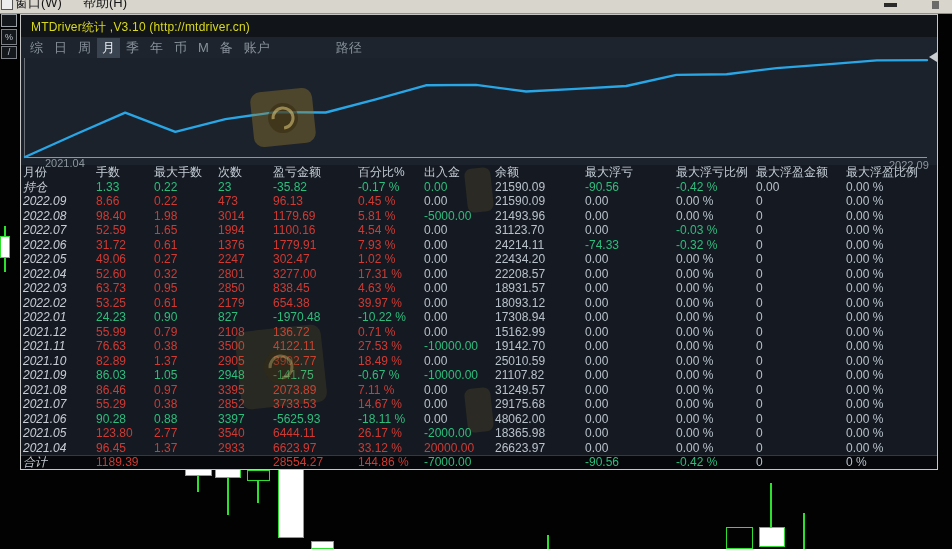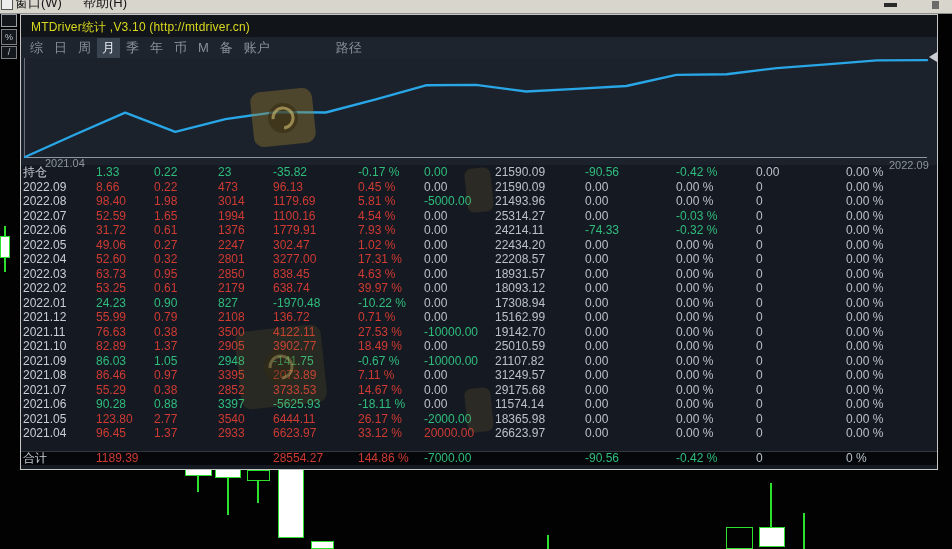--- a/index.html
+++ b/index.html
@@ -47,23 +47,23 @@
   .lbl-end{left:868px;top:101px;}
   .resize-arrow{position:absolute;right:0;top:-6px;width:0;height:0;
                 border-right:8px solid #c9cdd1;border-top:5px solid transparent;border-bottom:5px solid transparent;}
 
   
   .table{position:absolute;left:0;top:150px;width:916px;font-size:12px;}
   .trow{display:grid;grid-template-columns:73px 58px 64px 55px 85px 66px 71px 90px 91px 80px 90px auto;
         height:14.5px;line-height:14.5px;padding-left:2px;white-space:nowrap;}
   .trow span{overflow:visible;}
   .trow.header span{color:#c3cbd4;}
-  .rlabel{color:#c9ced6;}
+  .rlabel{color:#c9ced6;font-style:italic;}
   .c-r{color:#cf3a33;} .c-g{color:#2fbd7d;} .c-w{color:#b9c1ca;}
-  .trow.total{background:#05070a;border-top:1px solid #33393f;height:13px;line-height:13px;margin-top:10px;}
+  .trow.total{background:#05070a;border-top:1px solid #33393f;height:13px;line-height:13px;}
 
   
   .wm{position:absolute;border-radius:10px;background:rgba(152,126,46,.40);transform:rotate(-6deg);
       display:flex;align-items:center;justify-content:center;z-index:20;pointer-events:none;}
   .wm.soft{background:rgba(152,126,46,.16);}
   .wm.blob{background:rgba(152,126,46,.17);border-radius:7px;}
 </style>
 </head>
 <body>
 
@@ -124,20 +124,34 @@
         <line x1="3.5" y1="0" x2="3.5" y2="99.5" stroke="#6a7076" stroke-width="1"></line>
         <line x1="3" y1="99.5" x2="906" y2="99.5" stroke="#8e959c" stroke-width="1"></line>
         <polyline id="equity-line" fill="none" stroke="#29a6e6" stroke-width="2.4" stroke-linejoin="round" stroke-linecap="round" points="4.0,99.0 54.1,76.5 104.2,54.7 154.3,73.8 204.4,61.1 254.6,54.1 304.7,54.5 354.8,41.3 404.9,27.3 455.0,26.9 505.1,33.5 555.2,30.9 605.3,28.0 655.4,16.9 705.6,16.2 755.7,10.1 805.8,6.4 855.9,2.4 906.0,2.1"></polyline>
       </svg>
       <span class="axis-label lbl-start">2021.04</span>
       <span class="axis-label lbl-end">2022.09</span>
       <div class="resize-arrow"></div>
     </div>
 
     <div class="table" id="stats-table">
+        <div class="trow header">
+          <span>月份</span>
+          <span>手数</span>
+          <span>最大手数</span>
+          <span>次数</span>
+          <span>盈亏金额</span>
+          <span>百分比%</span>
+          <span>出入金</span>
+          <span>余额</span>
+          <span>最大浮亏</span>
+          <span>最大浮亏比例</span>
+          <span>最大浮盈金额</span>
+          <span>最大浮盈比例</span>
+        </div>
         <div class="trow">
           <span class="rlabel">持仓</span>
           <span class="c-g">1.33</span>
           <span class="c-g">0.22</span>
           <span class="c-g">23</span>
           <span class="c-g">-35.82</span>
           <span class="c-g">-0.17 %</span>
           <span class="c-g">0.00</span>
           <span class="c-w">21590.09</span>
           <span class="c-g">-90.56</span>
@@ -174,21 +188,21 @@
           <span class="c-w">0.00 %</span>
         </div>
         <div class="trow">
           <span class="rlabel">2022.07</span>
           <span class="c-r">52.59</span>
           <span class="c-r">1.65</span>
           <span class="c-r">1994</span>
           <span class="c-r">1100.16</span>
           <span class="c-r">4.54 %</span>
           <span class="c-w">0.00</span>
-          <span class="c-w">25314.27</span>
+          <span class="c-w">31123.70</span>
           <span class="c-w">0.00</span>
           <span class="c-g">-0.03 %</span>
           <span class="c-w">0</span>
           <span class="c-w">0.00 %</span>
         </div>
         <div class="trow">
           <span class="rlabel">2022.06</span>
           <span class="c-r">31.72</span>
           <span class="c-r">0.61</span>
           <span class="c-r">1376</span>
@@ -241,21 +255,21 @@
           <span class="c-w">0.00</span>
           <span class="c-w">0.00 %</span>
           <span class="c-w">0</span>
           <span class="c-w">0.00 %</span>
         </div>
         <div class="trow">
           <span class="rlabel">2022.02</span>
           <span class="c-r">53.25</span>
           <span class="c-r">0.61</span>
           <span class="c-r">2179</span>
-          <span class="c-r">638.74</span>
+          <span class="c-r">654.38</span>
           <span class="c-r">39.97 %</span>
           <span class="c-w">0.00</span>
           <span class="c-w">18093.12</span>
           <span class="c-w">0.00</span>
           <span class="c-w">0.00 %</span>
           <span class="c-w">0</span>
           <span class="c-w">0.00 %</span>
         </div>
         <div class="trow">
           <span class="rlabel">2022.01</span>
@@ -356,21 +370,21 @@
           <span class="c-w">0.00 %</span>
         </div>
         <div class="trow">
           <span class="rlabel">2021.06</span>
           <span class="c-g">90.28</span>
           <span class="c-g">0.88</span>
           <span class="c-g">3397</span>
           <span class="c-g">-5625.93</span>
           <span class="c-g">-18.11 %</span>
           <span class="c-w">0.00</span>
-          <span class="c-w">11574.14</span>
+          <span class="c-w">48062.00</span>
           <span class="c-w">0.00</span>
           <span class="c-w">0.00 %</span>
           <span class="c-w">0</span>
           <span class="c-w">0.00 %</span>
         </div>
         <div class="trow">
           <span class="rlabel">2021.05</span>
           <span class="c-r">123.80</span>
           <span class="c-r">2.77</span>
           <span class="c-r">3540</span>

